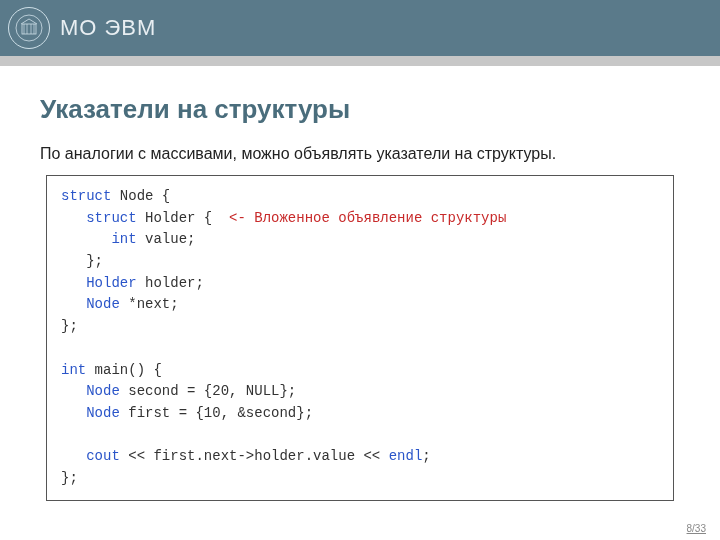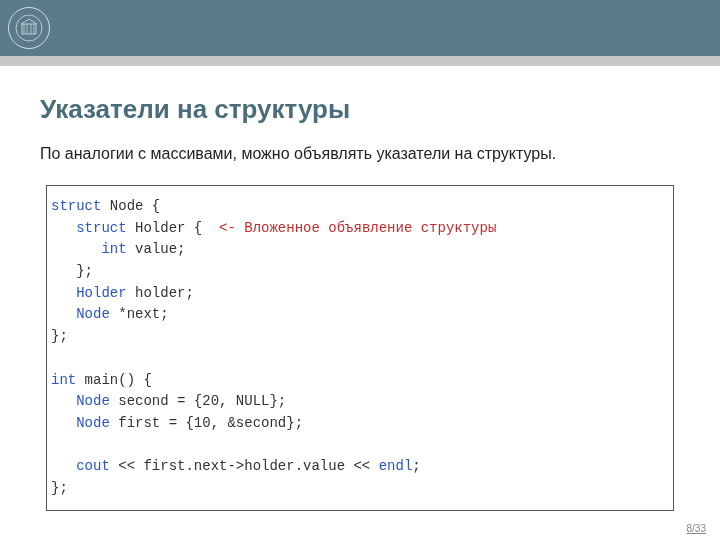--- a/index.html
+++ b/index.html
@@ -52,26 +52,26 @@
   .title {
     color: #4a6d7c;
     font-size: 26px;
     font-weight: 700;
     text-align: left;
     margin-bottom: 20px;
   }
   .body-text {
     font-size: 16px;
     color: #222;
-    margin-bottom: 22px;
+    margin-bottom: 12px;
     text-align: left;
   }
   .code-box {
     border: 1px solid #555;
-    padding: 10px 14px 10px 4px;
+    padding: 10px 14px 10px 14px;
     font-family: "Consolas", "Courier New", monospace;
     font-size: 14px;
     line-height: 1.55;
     color: #333;
     white-space: pre;
     margin: 0 6px;
   }
   .kw { color: #2a55c9; }
   .err { color: #c82a2a; }
   .pager {
@@ -90,20 +90,21 @@
     <svg viewBox="0 0 30 30">
       <circle cx="15" cy="15" r="13" fill="none" stroke="#cfe0e8" stroke-width="0.8"></circle>
       <rect x="8" y="11" width="14" height="10" fill="none" stroke="#cfe0e8" stroke-width="0.8"></rect>
       <line x1="10" y1="11" x2="10" y2="21" stroke="#cfe0e8" stroke-width="0.7"></line>
       <line x1="13" y1="11" x2="13" y2="21" stroke="#cfe0e8" stroke-width="0.7"></line>
       <line x1="17" y1="11" x2="17" y2="21" stroke="#cfe0e8" stroke-width="0.7"></line>
       <line x1="20" y1="11" x2="20" y2="21" stroke="#cfe0e8" stroke-width="0.7"></line>
       <path d="M7 11 L15 6 L23 11" fill="none" stroke="#cfe0e8" stroke-width="0.8"></path>
     </svg>
   </div>
+  <div class="brand">МО ЭВМ</div>
 </div>
 <div class="subheader"></div>
 
 <div class="content">
   <div class="title">Указатели на структуры</div>
   <div class="body-text">По аналогии с массивами, можно объявлять указатели на структуры.</div>
 
   <div class="code-box"><span class="kw">struct</span><span> Node {</span>
    <span class="kw">struct</span><span> Holder {  </span><span class="err">&lt;- Вложенное объявление структуры</span>
       <span class="kw">int</span><span> value;</span>

